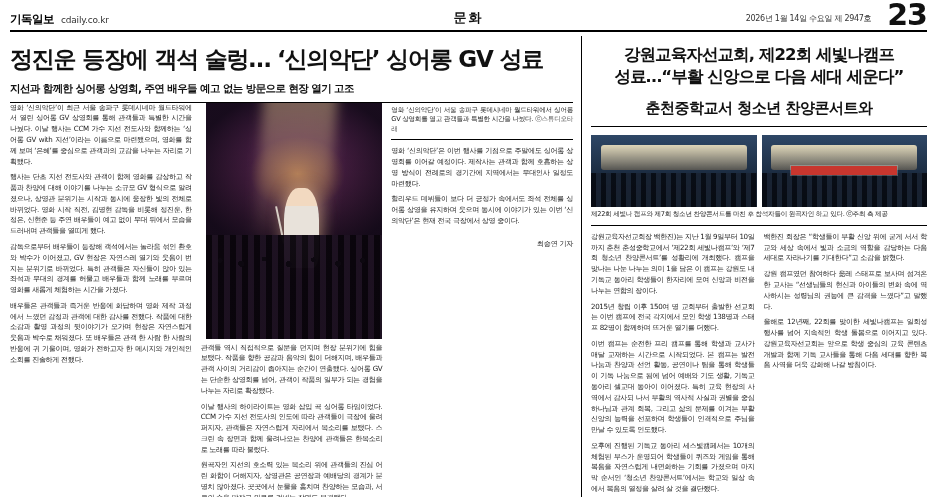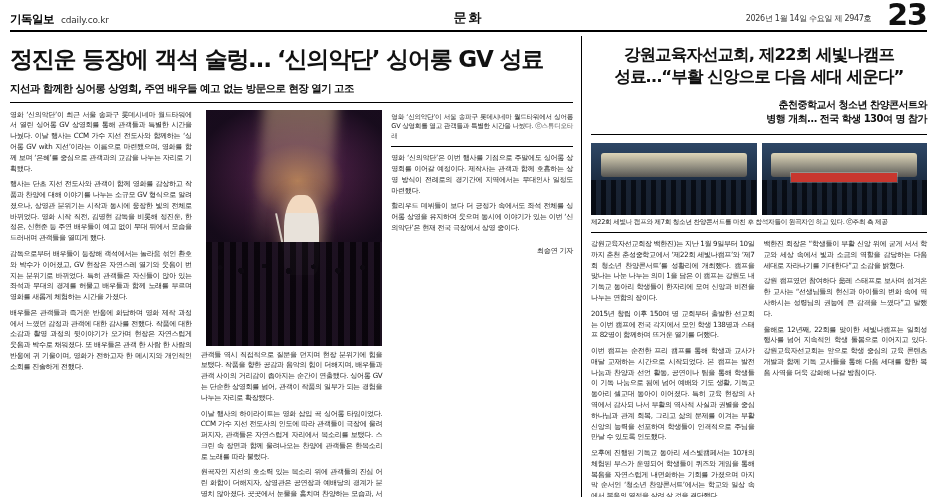--- a/index.html
+++ b/index.html
@@ -100,38 +100,37 @@
     font-weight: bold;
     letter-spacing: -1.2px;
     line-height: 1.2;
     margin: 10px 0 8px 0;
     white-space: nowrap;
   }
   .subhead-main {
     font-size: 10.5px;
     font-weight: bold;
     letter-spacing: -0.6px;
-    margin-bottom: 7px;
     padding-bottom: 6px;
     border-bottom: 1px solid #000;
   }
   .headline-right {
     font-size: 16.5px;
     font-weight: bold;
     letter-spacing: -0.9px;
     line-height: 1.32;
     text-align: center;
     margin: 8px 0 10px 0;
   }
   .subhead-right {
-    font-size: 10px;
+    font-size: 15px;
     font-weight: bold;
     letter-spacing: -0.5px;
     line-height: 1.45;
-    text-align: right;
+    text-align: center;
     margin-bottom: 8px;
     padding-bottom: 7px;
     border-bottom: 1px solid #000;
   }
   
   .cols-3 {
     display: flex;
     gap: 9px;
   }
   .col {
@@ -339,21 +338,20 @@
       </div>
     </div>
 
     <div class="right-zone">
       <div class="headline-right">
         <div>강원교육자선교회, 제22회 세빛나캠프</div>
         <div>성료…“부활 신앙으로 다음 세대 세운다”</div>
       </div>
       <div class="subhead-right">
         <div>춘천중학교서 청소년 찬양콘서트와</div>
-        <div>병행 개최… 전국 학생 130여 명 참가</div>
       </div>
 
       <div class="photos-right-row">
         <div class="photo">
           <div class="hall"></div>
         </div>
         <div class="photo">
           <div class="hall"></div>
           <div class="hall-banner"></div>
         </div>

